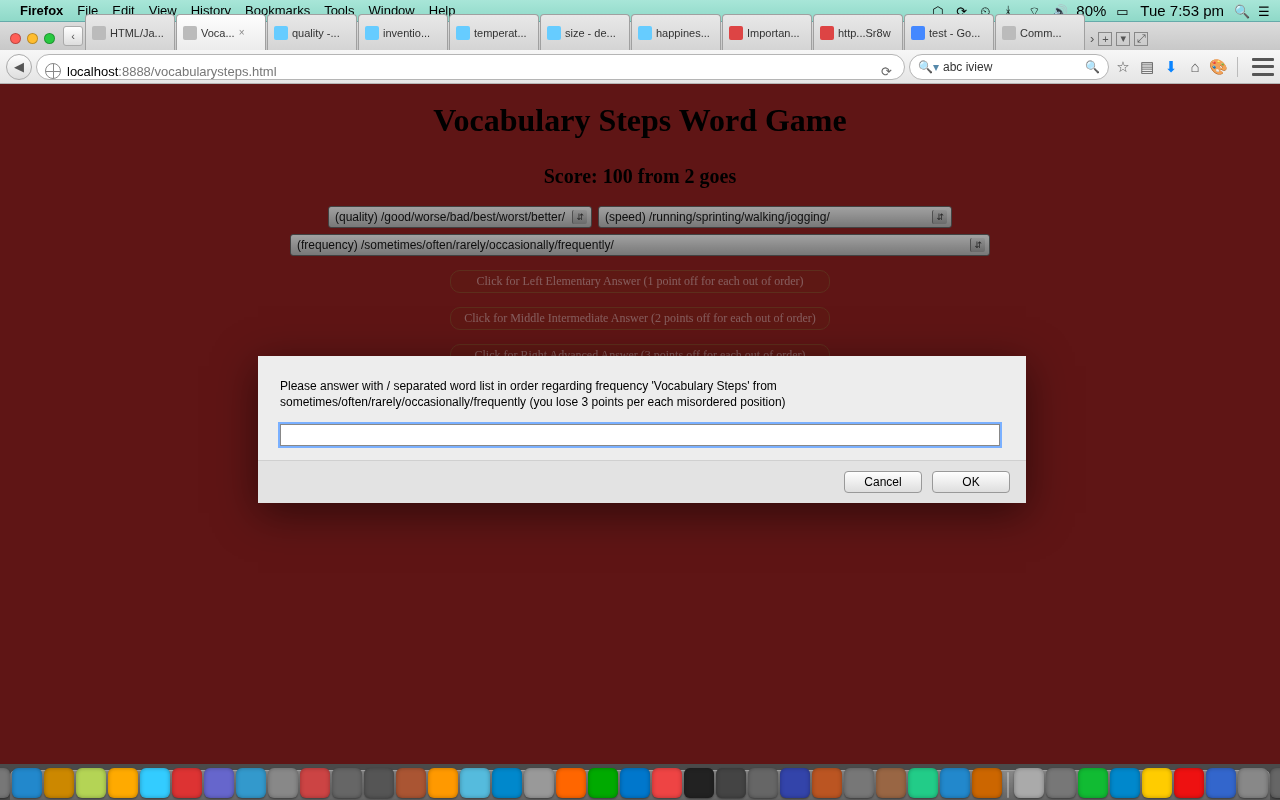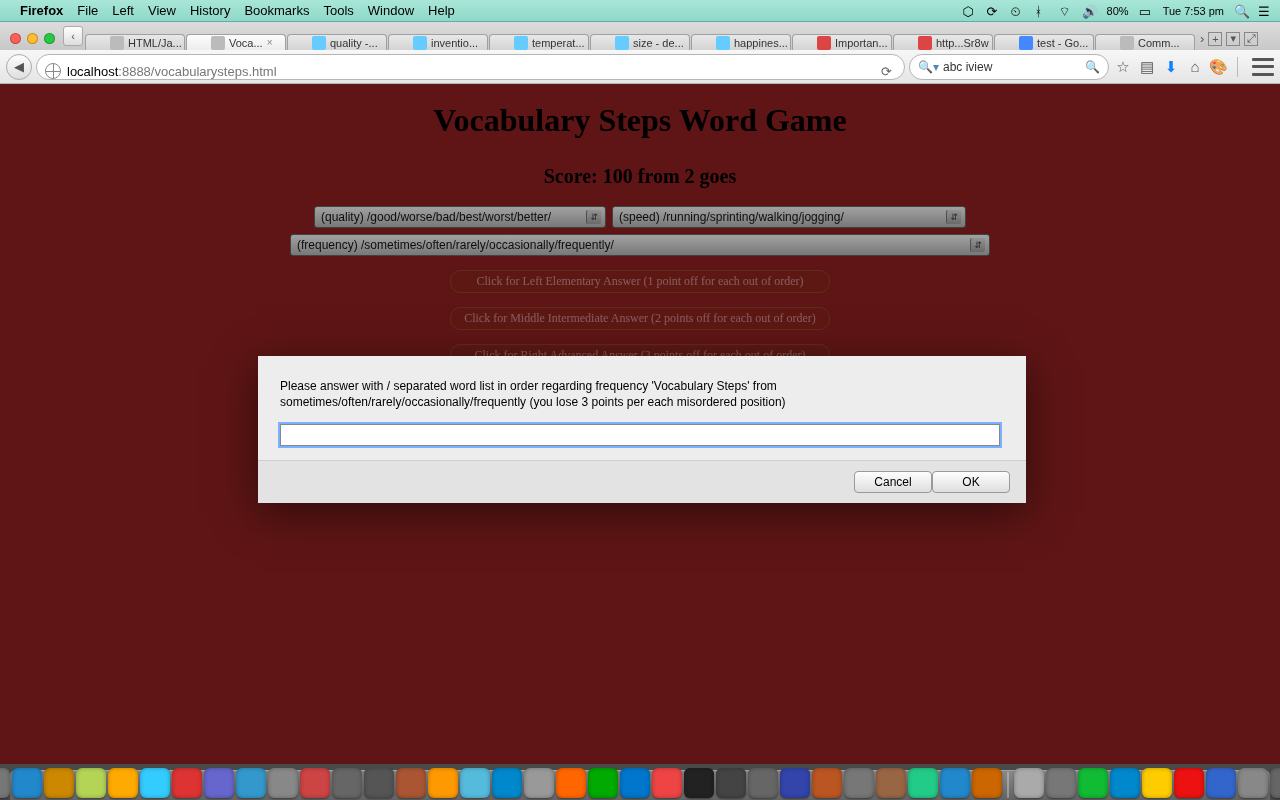--- a/index.html
+++ b/index.html
@@ -4,31 +4,31 @@
 <style>
 * { margin:0; padding:0; box-sizing:border-box; }
 html,body { width:1280px; height:800px; overflow:hidden; font-family:"Lucida Grande","Helvetica Neue",Arial,sans-serif; font-size:13px; background:#4a4a4a; }
 
 
 .mac-menubar { height:22px; background:linear-gradient(#a8e6d8,#8fd9c8); border-bottom:1px solid #6aa; display:flex; align-items:center; padding:0 8px; font-size:13px; color:#000; }
 .mac-menubar .apple { font-size:15px; margin-right:12px; }
 .mac-menubar .app-name { font-weight:bold; margin-right:14px; }
 .mac-menubar .menu-item { margin-right:14px; }
 .mac-menubar .spacer { flex:1; }
-.mac-menubar .status { margin-left:10px; font-size:11px; display:flex; align-items:center; }
+.mac-menubar .status { margin-left:10px; font-size:15px; display:flex; align-items:center; }
 .mac-menubar .status-ico { width:14px; height:14px; margin-left:10px; display:inline-block; }
 
 
 .browser { background:#e8e8e8; }
 .tabbar { height:28px; background:linear-gradient(#dcdcdc,#c8c8c8); display:flex; align-items:flex-end; padding:0 4px; }
 .traffic { display:flex; align-items:center; padding:0 6px 6px 6px; gap:6px; }
 .traffic span { width:11px; height:11px; border-radius:50%; display:inline-block; border:1px solid rgba(0,0,0,.25); }
 .traffic .r { background:#ff5f57; } .traffic .y { background:#ffbd2e; } .traffic .g { background:#28c940; }
 .navbtn { width:20px; height:20px; border:1px solid #aaa; border-radius:3px; background:linear-gradient(#fff,#ddd); margin:0 2px 4px 2px; display:flex; align-items:center; justify-content:center; font-size:11px; color:#555;}
-.tab { height:16px; min-width:90px; max-width:100px; border:1px solid #a0a0a0; border-bottom:none; border-radius:4px 4px 0 0; background:linear-gradient(#e8e8e8,#d4d4d4); display:flex; align-items:center; padding:0 24px; font-size:11px; color:#333; margin-right:1px; overflow:hidden; white-space:nowrap; }
+.tab { height:36px; min-width:90px; max-width:100px; border:1px solid #a0a0a0; border-bottom:none; border-radius:4px 4px 0 0; background:linear-gradient(#e8e8e8,#d4d4d4); display:flex; align-items:center; padding:0 6px; font-size:11px; color:#333; margin-right:1px; overflow:hidden; white-space:nowrap; }
 .tab.active { background:linear-gradient(#fdfdfd,#ececec); }
 .tab .favicon { width:14px; height:14px; margin-right:4px; background:#bbb; border-radius:2px; flex-shrink:0; }
 .tab .favicon.m { background:#6cf; }
 .tab .favicon.g { background:#d44; }
 .tab .favicon.b { background:#48f; }
 .tab .close { margin-left:4px; color:#888; font-size:10px; }
 .tabend { display:flex; align-items:center; padding:0 4px 4px 4px; gap:4px; color:#555; }
 .tabend .sq { width:14px; height:14px; border:1px solid #888; display:flex; align-items:center; justify-content:center; font-size:11px; }
 
 .urlbar-row { height:34px; background:linear-gradient(#f7f7f7,#e5e5e5); border-bottom:1px solid #b5b5b5; display:flex; align-items:center; padding:0 6px; gap:4px; }
@@ -48,45 +48,45 @@
 .hamburger span { height:3px; background:#555; border-radius:1px;}
 
 
 .viewport { position:relative; width:1280px; height:680px; background:#7a1b1b; }
 .dim { position:absolute; inset:0; background:rgba(0,0,0,.22); }
 .page { position:absolute; inset:0; color:#000; text-align:center; font-family:"Times New Roman",serif; }
 .page h1 { font-size:32px; font-weight:bold; padding-top:18px; }
 .page h2 { font-size:20px; font-weight:bold; margin-top:26px; }
 .selects { margin-top:18px; display:flex; justify-content:center; gap:6px; flex-wrap:wrap; width:700px; margin-left:auto; margin-right:auto;}
 .sel { height:22px; border:1px solid #555; background:linear-gradient(#cfcfcf,#9a9a9a); font-size:12px; font-family:"Lucida Grande",Arial,sans-serif; text-align:left; padding:0 20px 0 6px; position:relative; color:#111; border-radius:3px; display:flex; align-items:center;}
-.sel.w1 { width:292px; } .sel.w2 { width:354px; } .sel.w3 { width:810px; }
+.sel.w1 { width:264px; } .sel.w2 { width:354px; } .sel.w3 { width:810px; }
 .sel::after { content:"⇵"; position:absolute; right:4px; top:50%; transform:translateY(-50%); font-size:9px; color:#333; background:linear-gradient(#bbb,#888); border-left:1px solid #666; padding:2px 3px; border-radius:2px;}
 .hints { margin-top:14px; font-size:12px; color:#aa4; }
 .hint { border:1px solid #763; background:rgba(120,60,20,.3); border-radius:10px; padding:3px 12px; margin:14px auto; width:380px; color:#e5e5e5; opacity:.45;}
 
 
 .modal { position:absolute; left:258px; top:272px; width:768px; background:#ededed; box-shadow:0 10px 40px rgba(0,0,0,.5); font-family:"Lucida Grande",Arial,sans-serif; font-size:12px; color:#000; }
 .modal .msg { padding:22px 32px 8px 22px; line-height:1.35; }
 .modal input { display:block; margin:6px 22px 14px 22px; width:720px; height:22px; border:1px solid #888; outline:2px solid #7ab0ff; outline-offset:0; background:#fff; padding:0 4px; font-size:12px;}
-.modal .btnrow { background:#e3e3e3; border-top:1px solid #d0d0d0; padding:10px 16px; display:flex; justify-content:flex-end; gap:0; }
+.modal .btnrow { background:#e3e3e3; border-top:1px solid #d0d0d0; padding:10px 16px; display:flex; justify-content:flex-end; gap:10px; }
 .modal button { width:78px; height:22px; border:1px solid #999; border-radius:4px; background:linear-gradient(#fefefe,#dedede); font-size:12px; }
 
 
 .dock { position:absolute; left:0; right:0; bottom:0; height:36px; display:flex; align-items:flex-end; justify-content:center; padding-bottom:2px; gap:2px;}
 .dock-tray { position:absolute; left:10px; right:10px; bottom:0; height:30px; background:linear-gradient(rgba(255,255,255,.35),rgba(200,200,200,.2)); border-top:1px solid rgba(255,255,255,.4); border-radius:6px 6px 0 0;}
 .dock .app { width:30px; height:30px; border-radius:6px; position:relative; box-shadow:inset 0 0 4px rgba(0,0,0,.3), 0 1px 2px rgba(0,0,0,.4);}
 .dock .sep { width:2px; height:26px; background:rgba(255,255,255,.3); margin:0 3px; border-radius:1px;}
 </style>
 </head>
 <body>
 
 <div class="mac-menubar">
   <span class="apple"></span>
   <span class="app-name">Firefox</span>
-  <span id="menubar-items"><span class="menu-item">File</span><span class="menu-item">Left</span><span class="menu-item">View</span><span class="menu-item">History</span><span class="menu-item">Bookmarks</span><span class="menu-item">Tools</span><span class="menu-item">Window</span><span class="menu-item">Help</span></span>
+  <span id="menubar-items"><span class="menu-item">File</span><span class="menu-item">Edit</span><span class="menu-item">View</span><span class="menu-item">History</span><span class="menu-item">Bookmarks</span><span class="menu-item">Tools</span><span class="menu-item">Window</span><span class="menu-item">Help</span></span>
   <span class="spacer"></span>
   <span class="status-ico">⬡</span>
   <span class="status-ico">⟳</span>
   <span class="status-ico">⏲</span>
   <span class="status-ico">ᚼ</span>
   <span class="status-ico">⌔</span>
   <span class="status-ico">🔊</span>
   <span class="status">80%</span>
   <span class="status-ico">▭</span>
   <span class="status">Tue 7:53 pm</span>

